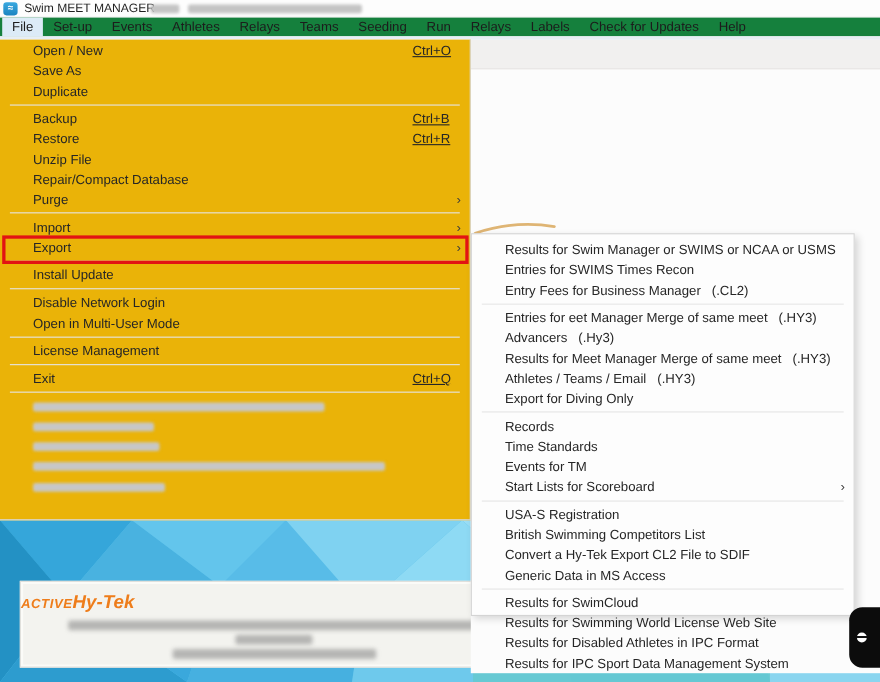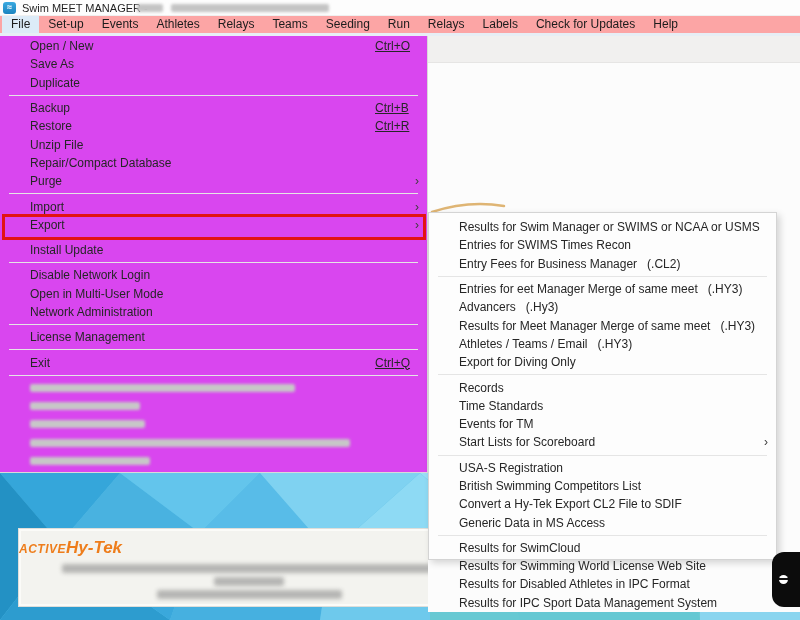--- a/index.html
+++ b/index.html
@@ -11,21 +11,21 @@
             display:flex;align-items:center;border-bottom:1px solid #f0f0f0;box-sizing:border-box;}
   .app-icon{width:13px;height:12px;margin-left:3px;border-radius:3px;
             background:linear-gradient(180deg,#3aa9e0,#1b84c0);color:#fff;font-size:9px;
             line-height:11px;text-align:center;font-weight:bold;flex:0 0 auto;}
   .title-text{font-size:11px;color:#1f1f1f;margin-left:6px;white-space:nowrap;}
   .blur-bar{position:absolute;height:8px;background:#c4c4c4;border-radius:2px;filter:blur(1.6px);}
   .tb1{left:137px;top:4px;width:26px;}
   .tb2{left:171px;top:4px;width:158px;}
 
   
-  .menubar{position:absolute;left:0;top:16px;width:800px;height:17px;background:#fca5a5;
+  .menubar{position:absolute;left:0;top:16px;width:800px;height:17px;background:#15803d;
            display:flex;align-items:stretch;padding-left:2px;box-sizing:border-box;}
   .mb-item{padding:0 9px;font-size:12px;line-height:17px;color:#1c1c1c;white-space:nowrap;}
   .mb-item.active{background:#dcebf7;}
   .mb-strip{position:absolute;left:0;top:33px;width:800px;height:3px;background:#e7eef5;}
 
   
   .right-white{position:absolute;left:428px;top:36px;width:372px;height:576px;background:#fcfcfc;}
   .right-toolbar{position:absolute;left:428px;top:36px;width:372px;height:27px;background:#f1f0ef;
                  border-bottom:1px solid #e6e5e4;box-sizing:border-box;}
   .swoosh{position:absolute;left:428px;top:197px;}
@@ -39,21 +39,21 @@
   .license-inner{width:460px;text-align:left;}
   .brand{margin-top:9px;color:#ee7d1b;font-style:italic;font-weight:bold;white-space:nowrap;}
   .brand .pfx{font-size:12px;letter-spacing:.5px;}
   .brand .nm{font-size:17px;}
   .lic-bar{height:9px;background:#b5b5b3;border-radius:2px;filter:blur(2px);margin:4px auto 0 auto;}
   .lb1{width:375px;margin-top:6px;}
   .lb2{width:70px;}
   .lb3{width:185px;}
 
   
-  .file-panel{position:absolute;left:0;top:36px;width:428px;height:437px;background:#d946ef;
+  .file-panel{position:absolute;left:0;top:36px;width:428px;height:437px;background:#eab308;
               border-right:1px solid #d9d9d9;border-bottom:1px solid #d9d9d9;
               box-sizing:border-box;padding-top:1px;}
   .mrow{height:18.3px;display:flex;align-items:center;padding:0 8px 0 30px;
         font-size:12px;color:#262626;white-space:nowrap;}
   .msep{height:1px;background:#e5e5e5;margin:3px 9px;}
   .sc{margin-left:auto;min-width:44px;color:#262626;text-decoration:underline;}
   .ar{margin-left:auto;width:12px;text-align:right;color:#3c3c3c;font-size:12px;}
   .sfx{margin-left:10px;}
   .rbar{height:8px;background:#c7c7c7;border-radius:2px;filter:blur(1.6px);}
 
@@ -183,23 +183,20 @@
   <div class="mrow">
     <span>Install Update</span>
   </div>
   <div class="msep"></div>
   <div class="mrow">
     <span>Disable Network Login</span>
   </div>
   <div class="mrow">
     <span>Open in Multi-User Mode</span>
   </div>
-  <div class="mrow">
-    <span>Network Administration</span>
-  </div>
   <div class="msep"></div>
   <div class="mrow">
     <span>License Management</span>
   </div>
   <div class="msep"></div>
   <div class="mrow">
     <span>Exit</span>
     <span class="sc">Ctrl+Q</span>
   </div>
   <div class="msep"></div>

